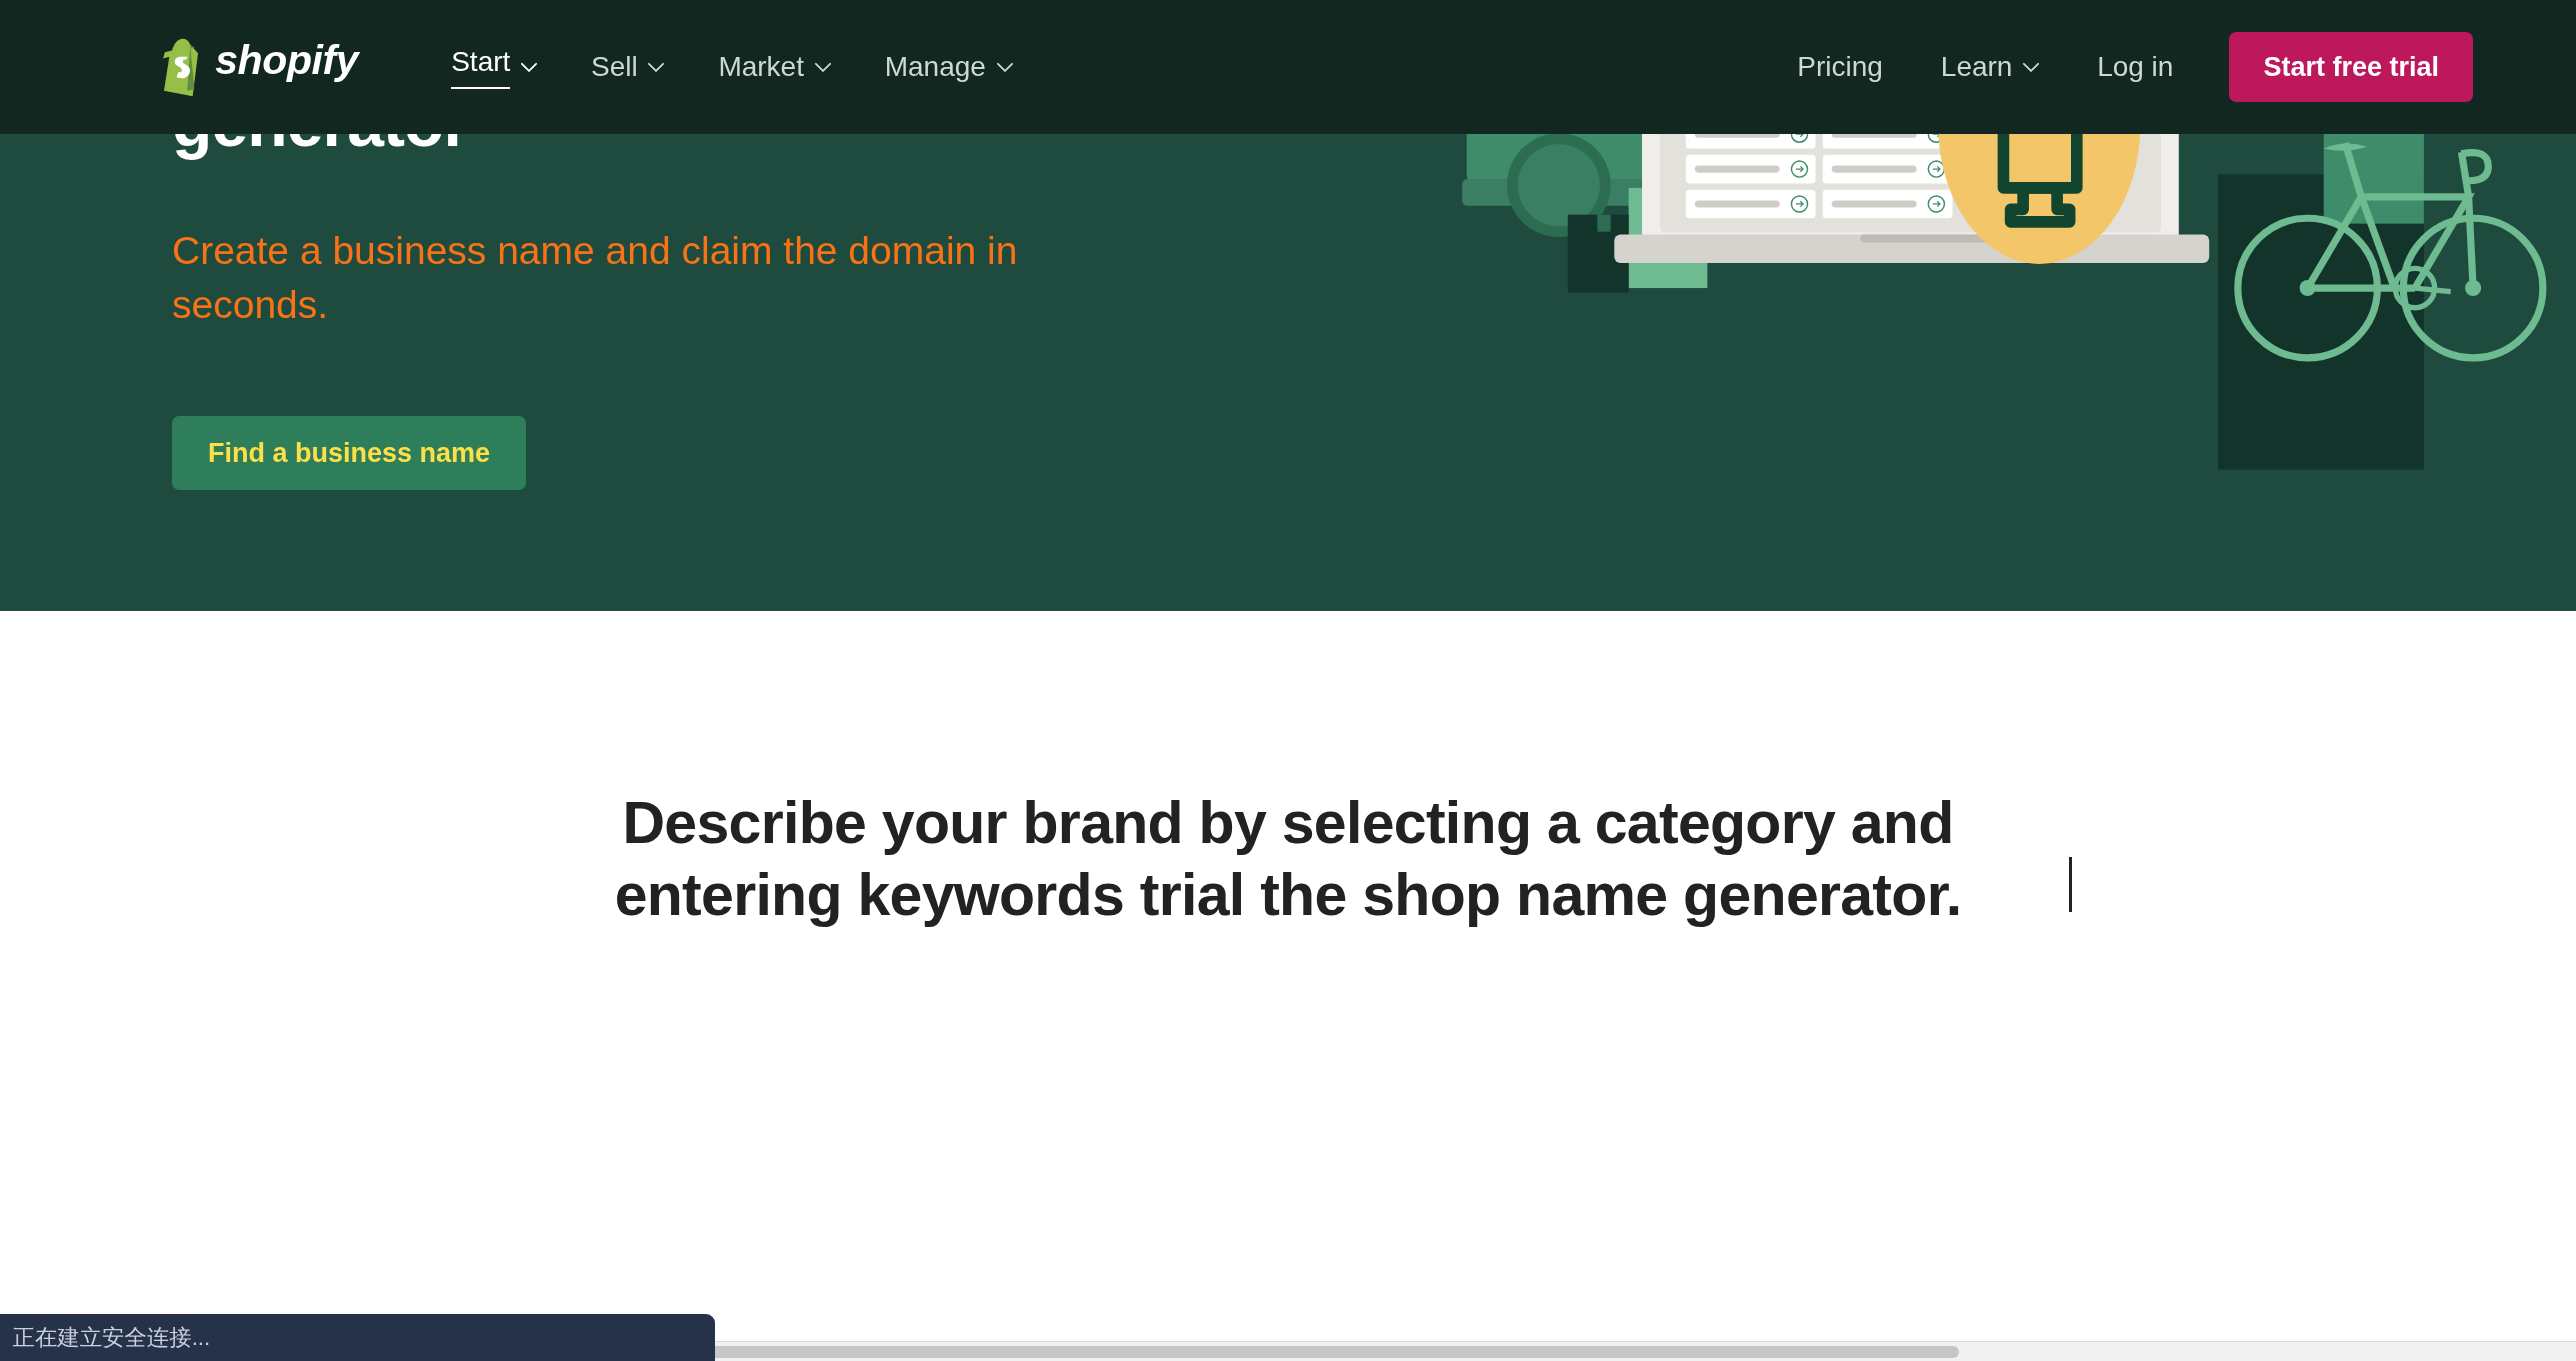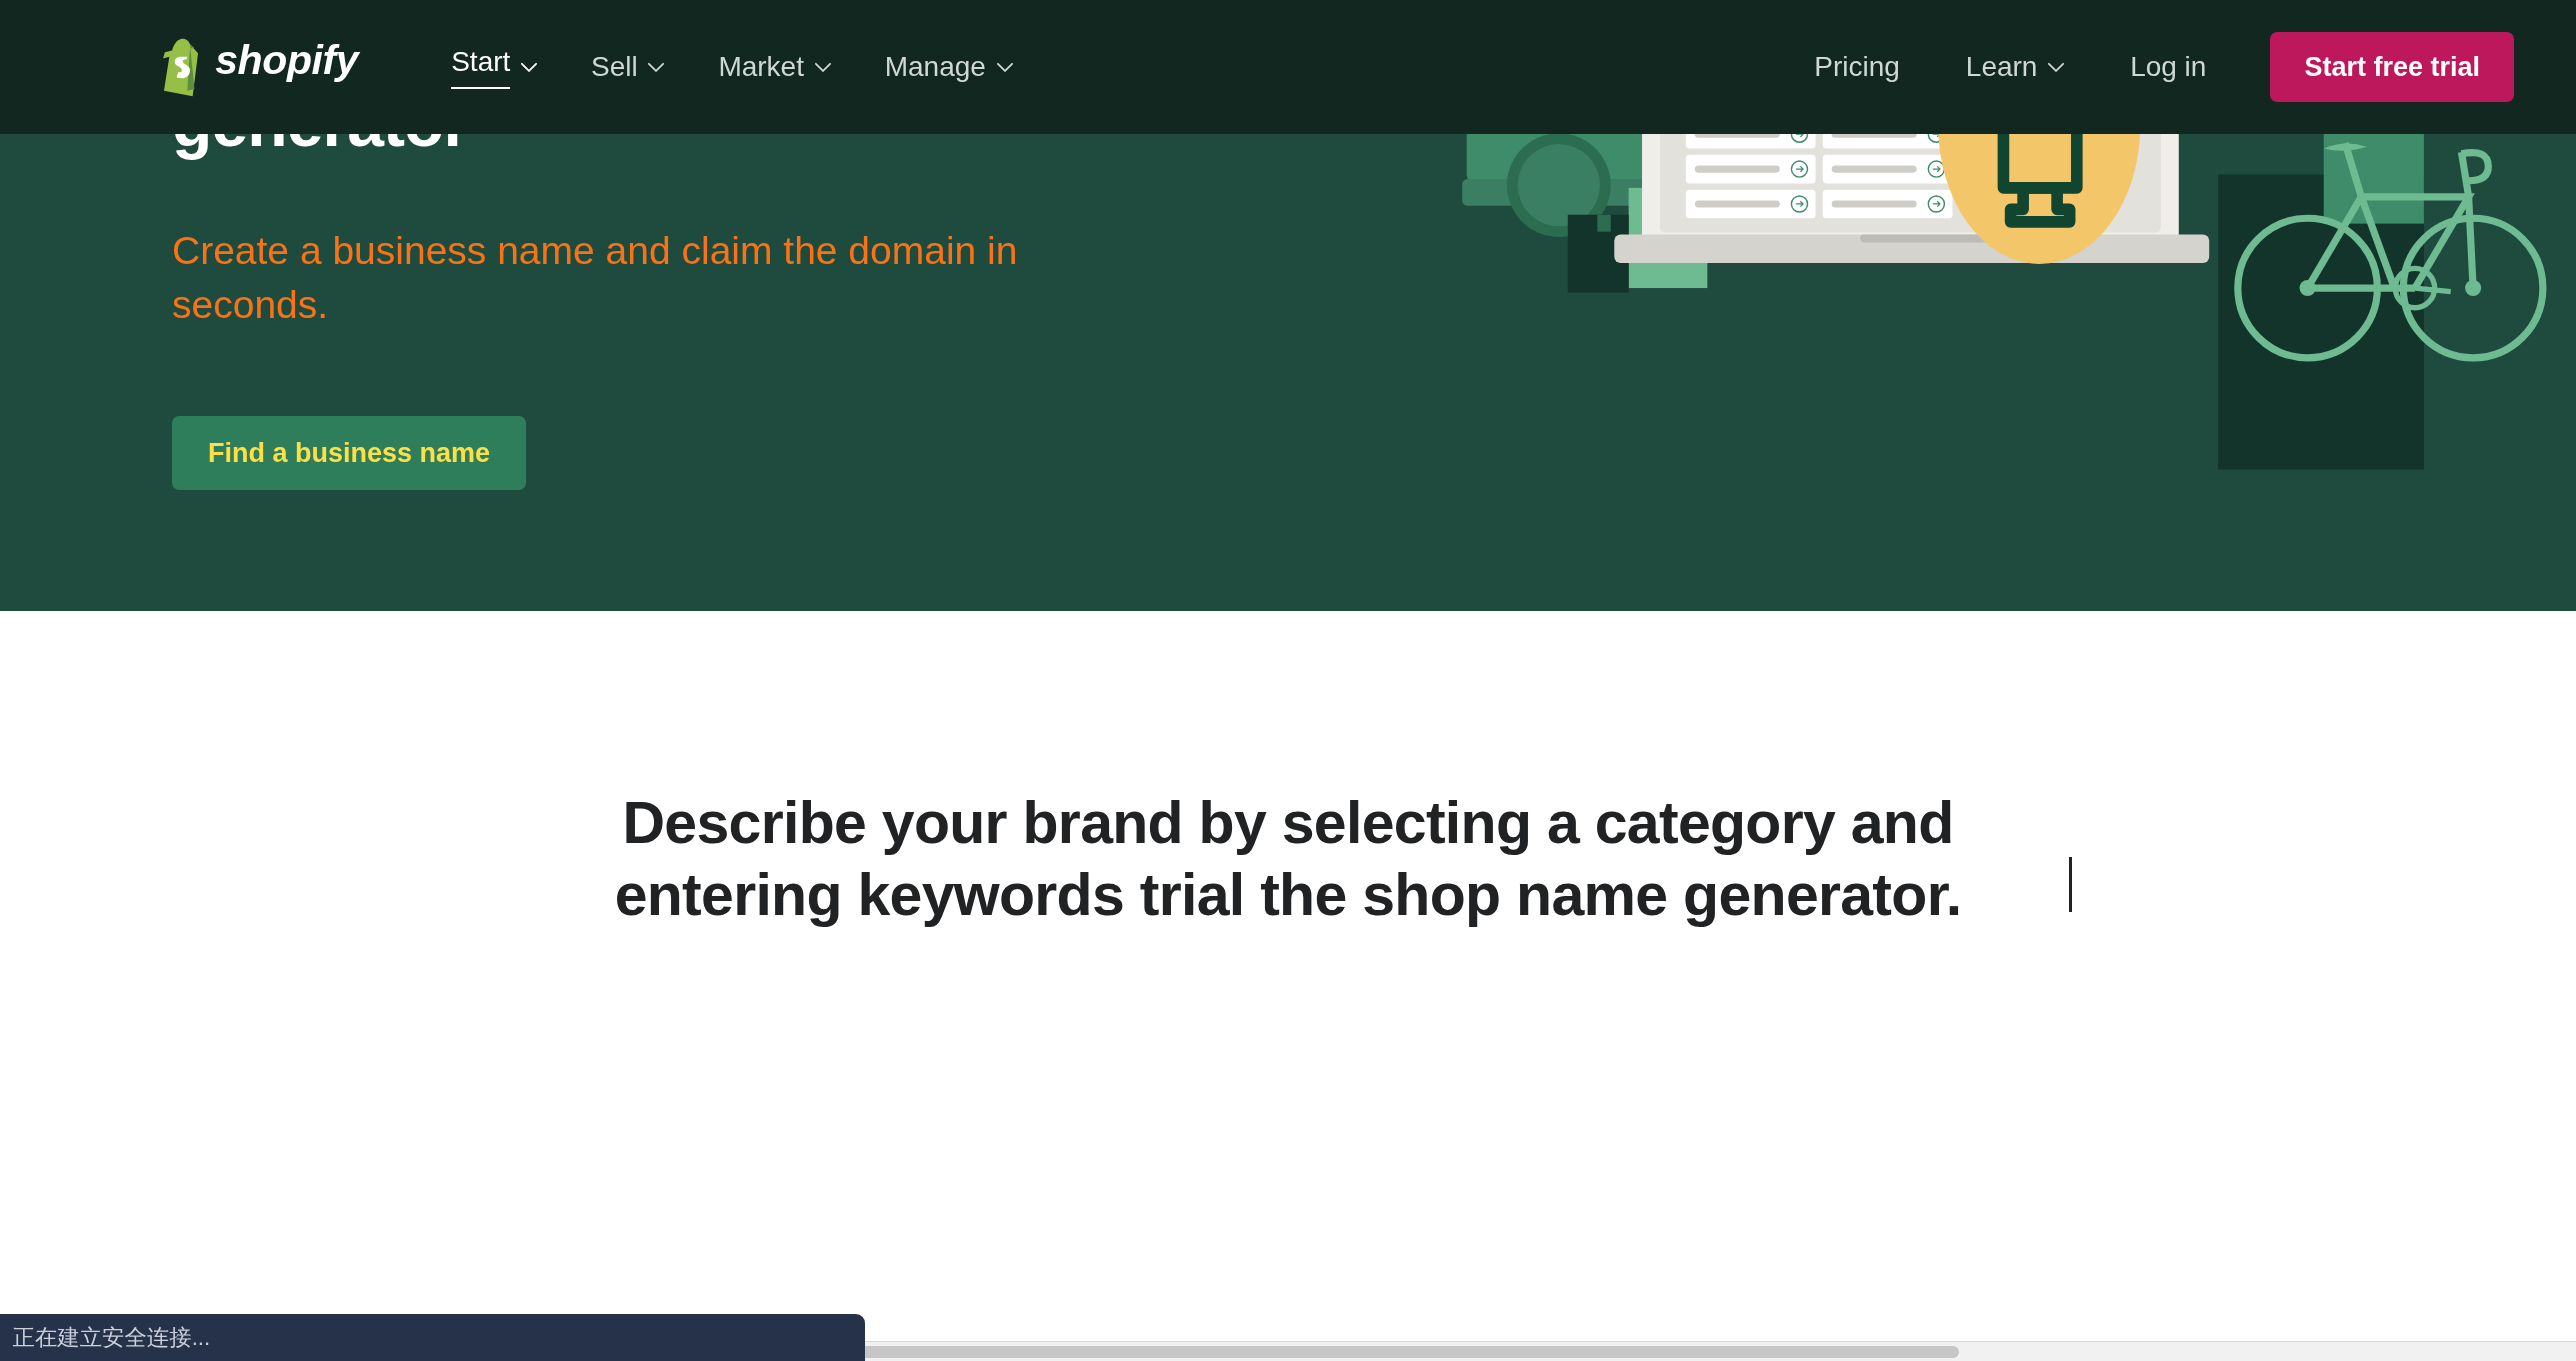--- a/index.html
+++ b/index.html
@@ -37,21 +37,21 @@
   }
   .nav-item.active { color: #ffffff; }
   .nav-item.active .nav-label {
     border-bottom: 2.7px solid #ffffff; padding-bottom: 9px;
   }
   .chev { display:inline-block; }
   .chev svg { display:block; }
 
   .nav-right {
     margin-left: auto; display: flex; 
-    padding-right: 62px; gap: 8px;
+    padding-right: 103px; gap: 0px;
   }
   .nav-right .nav-item { padding: 0 29px; }
   .btn-trial {
     background: #be185d; color: #ffffff;
     font-size: 27px; font-weight: 700;
     border: none; border-radius: 7.2px;
     padding: 19.7px 34px; margin-left: 27px;
     cursor: pointer; white-space: nowrap;
     font-family: "Liberation Sans", sans-serif;
   }
@@ -101,21 +101,21 @@
     letter-spacing: -0.7px;
   }
   .caret {
     position: absolute; left: 2069px; top: 857px;
     width: 2.7px; height: 55px; background: #202223; z-index: 20;
   }
 
   
   .status-tip {
     position: absolute; left: 0px; bottom: 0px;
-    width: 865px; height: 47px;
+    width: 715px; height: 47px;
     background: #26324a; color: #c9cfdb;
     font-size: 22.4px; display: flex; align-items: center;
     padding-left: 12.5px; border-top-right-radius: 9px;
     z-index: 60;
     font-family: Liberation Sans, sans-serif;
   }
   .hscroll {
     position: absolute; left: 0; bottom: 0;
     width: 2576px; height: 19.7px; background: #f1f1f1;
     border-top: 0.9px solid #d8d8d8; z-index: 50;

